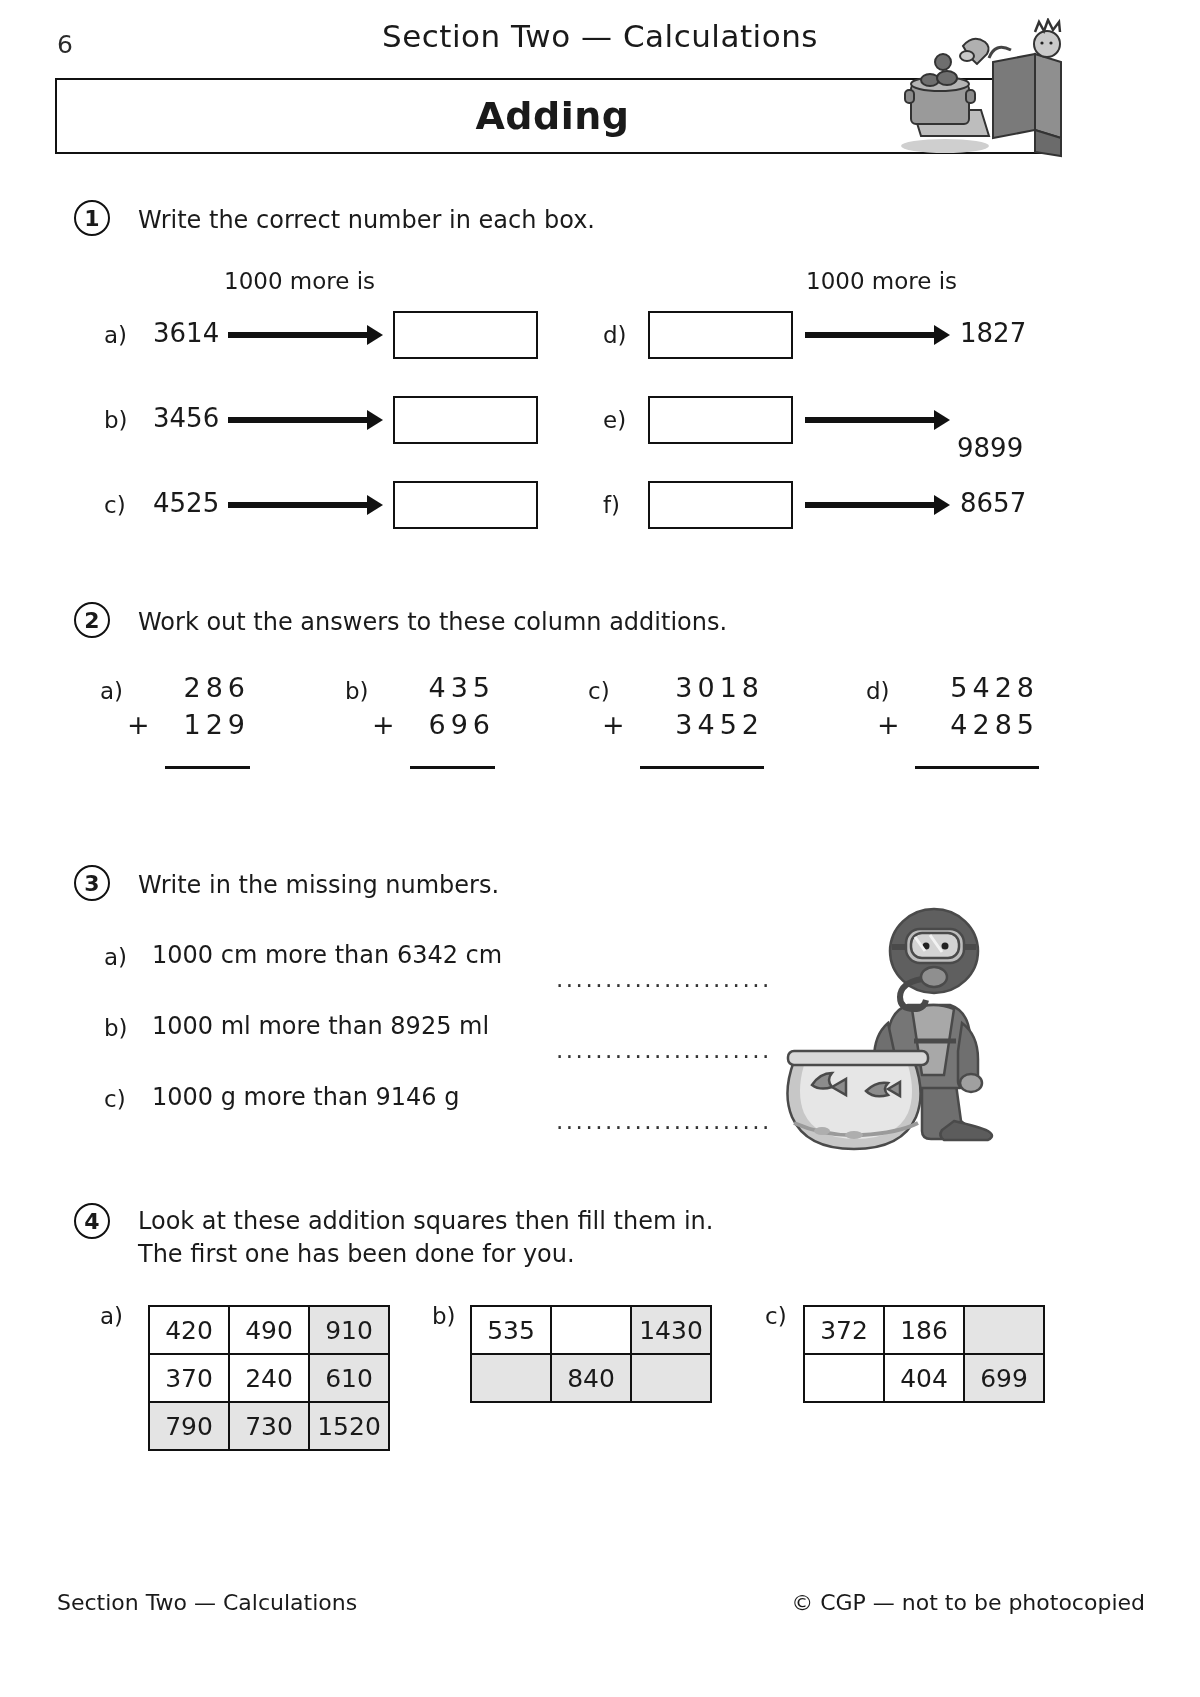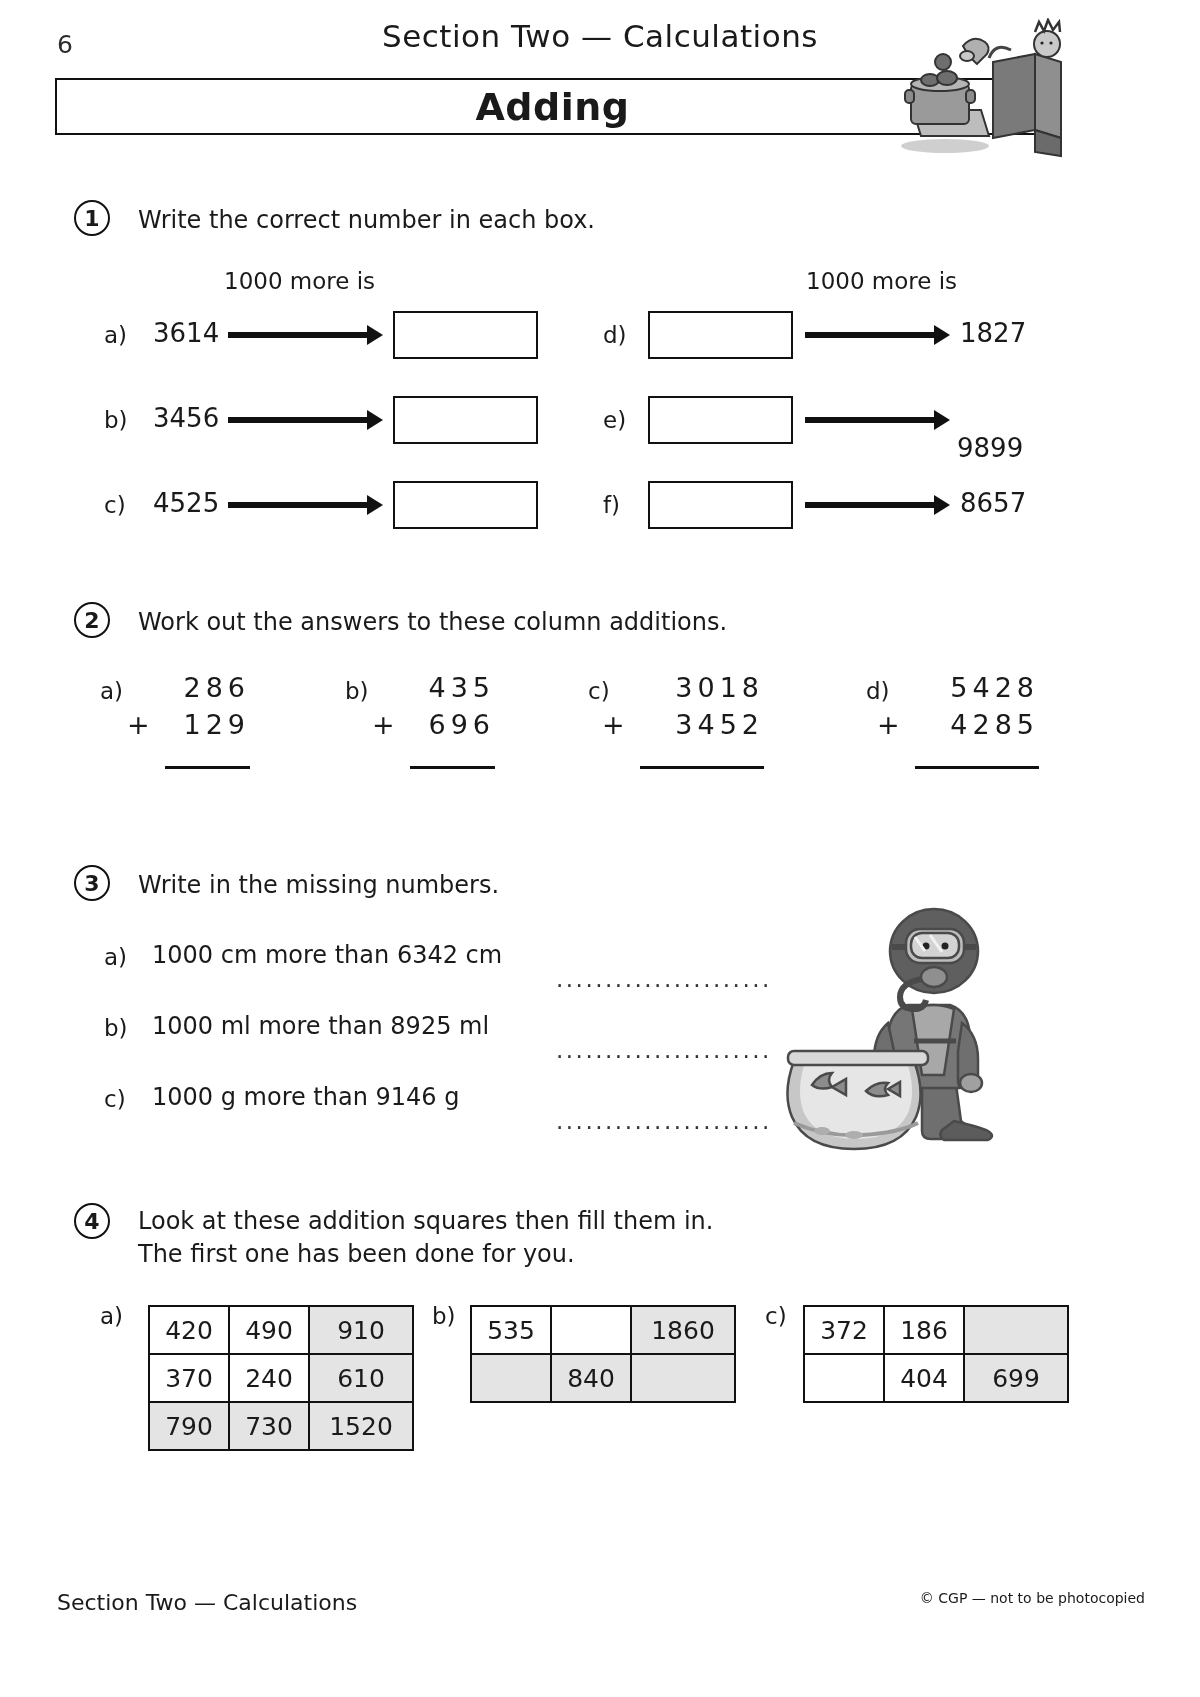--- a/index.html
+++ b/index.html
@@ -23,21 +23,21 @@
   }
   .section-head {
     position: absolute; left: 0; right: 0; top: 18px;
     text-align: center;
     font-size: 31px; letter-spacing: .5px;
     color: #1a1a1a;
     font-family: "DejaVu Sans", sans-serif;
   }
   .title-bar {
     position: absolute; left: 55px; top: 78px;
-    width: 995px; height: 57px;
+    width: 995px; height: 76px;
     border: 2px solid #111;
     background: #fff;
   }
   .title-bar .title {
     position: absolute; left: 0; right: 0; top: 50%;
     transform: translateY(-50%);
     text-align: center;
     font-size: 38px; font-weight: bold;
     font-family: "DejaVu Sans", sans-serif;
     letter-spacing: .5px;
@@ -151,31 +151,31 @@
     width: 80px; height: 48px;
     border: 2px solid #111;
     text-align: center;
     vertical-align: middle;
     font-size: 25px;
     font-family: "DejaVu Sans", sans-serif;
     background: #fff;
     padding: 0;
   }
   .sqtable td.shade { background: #e4e4e4; }
-  .sqtable td.wide { width: 104px; }
+  .sqtable td.wide { width: 80px; }
 
   
   .footer-left {
     position: absolute; left: 57px; top: 1590px;
     font-size: 22px;
     font-family: "DejaVu Sans", sans-serif;
   }
   .footer-right {
     position: absolute; right: 55px; top: 1590px;
-    font-size: 14px;
+    font-size: 22px;
     font-family: "DejaVu Sans", sans-serif;
     margin-left: 44px;
   }
 </style>
 </head>
 <body>
 
 <div class="page-num">6</div>
 <div class="section-head">Section Two — Calculations</div>
 
@@ -372,21 +372,21 @@
   </tr>
 </tbody>
   </table>
 
 <div class="lbl" style="left:432px; top:1303px;">b)</div>
 <table class="sqtable" style="left:470px; top:1305px;">
   <tbody>
   <tr>
     <td>535</td>
     <td></td>
-    <td class="shade wide">1860</td>
+    <td class="shade wide">1430</td>
   </tr>
   <tr>
     <td class="shade"></td>
     <td class="shade">840</td>
     <td class="shade wide"></td>
   </tr>
 </tbody>
   </table>
 
 <div class="lbl" style="left:765px; top:1303px;">c)</div>

